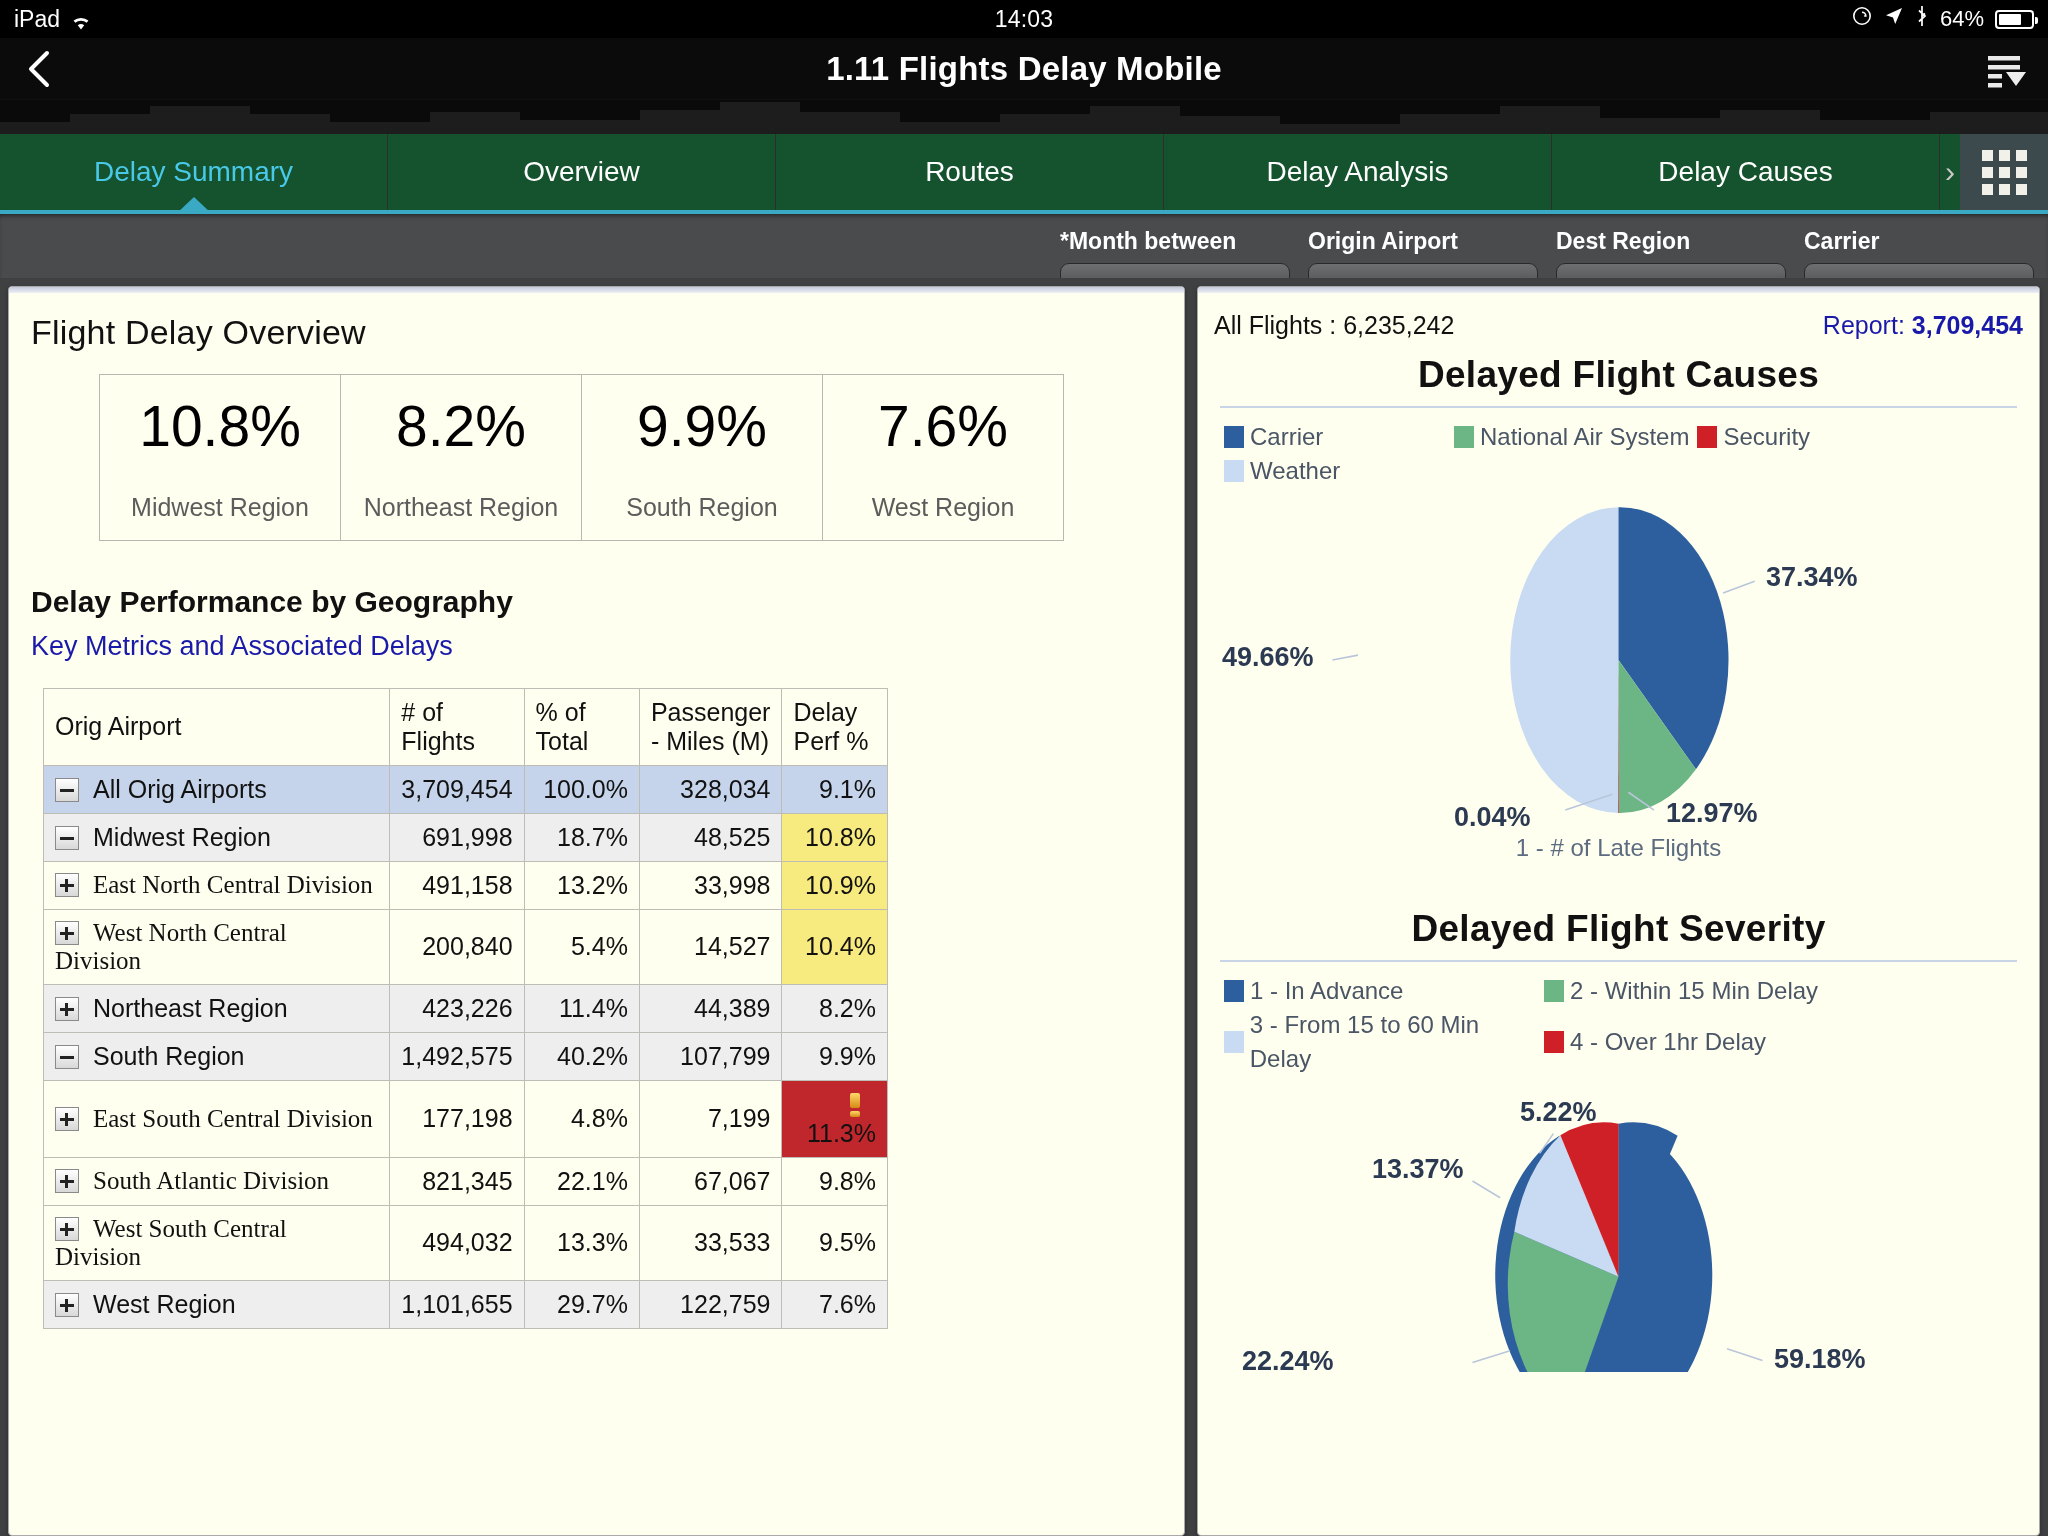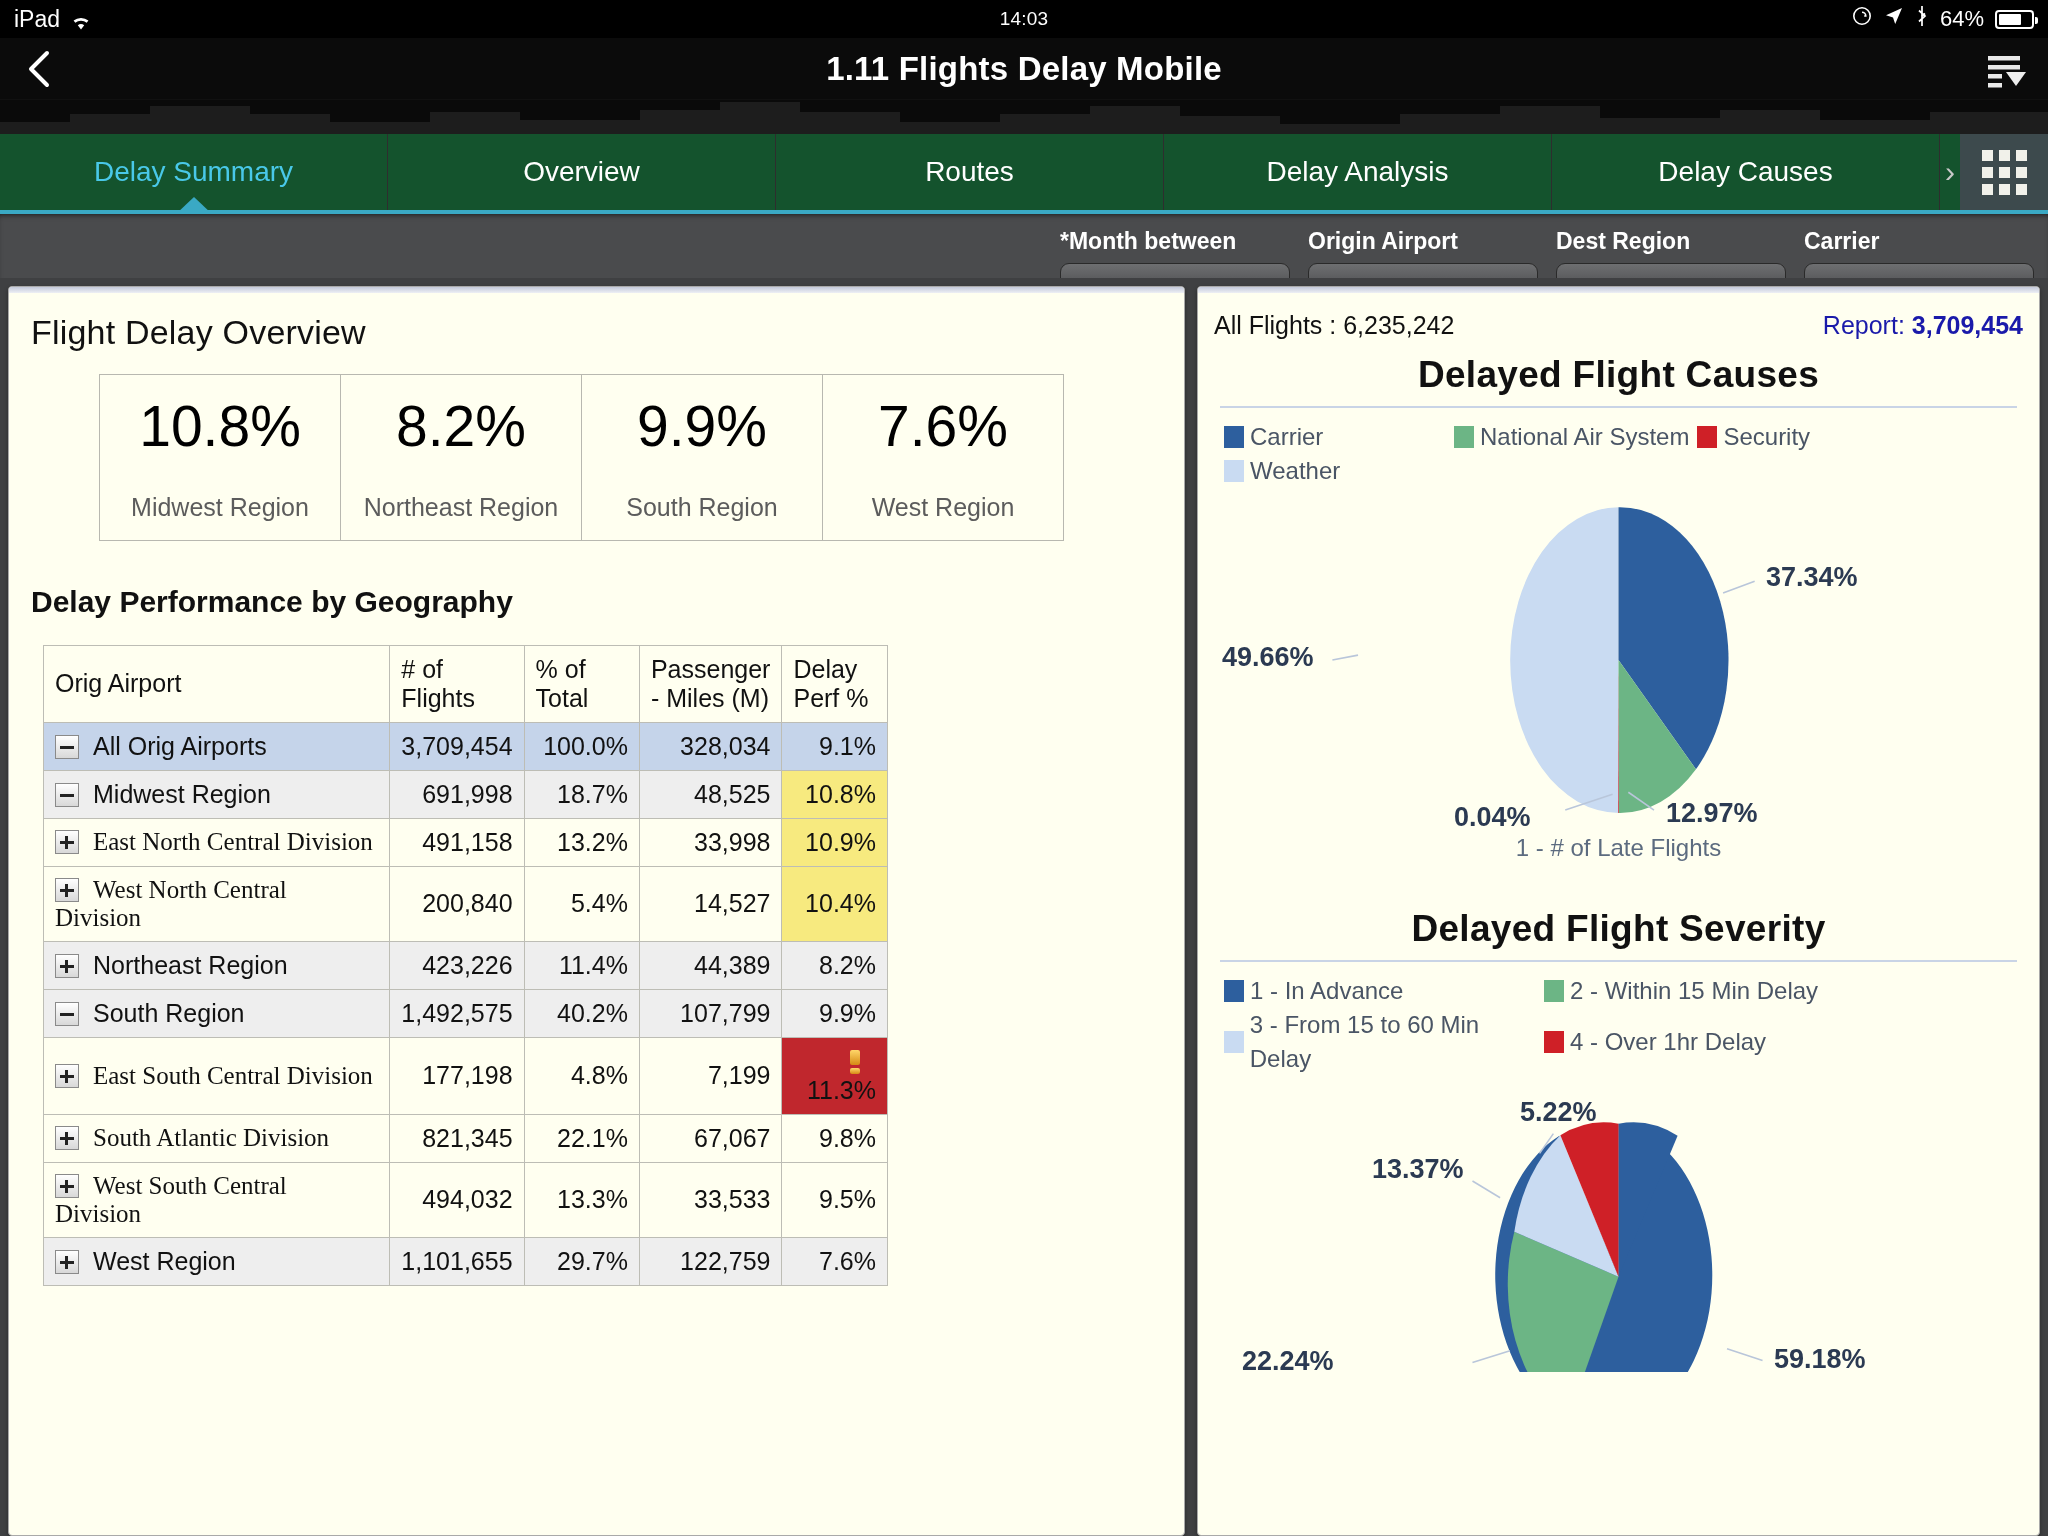--- a/index.html
+++ b/index.html
@@ -13,21 +13,21 @@
 
   
   .statusbar {
     height: 38px; background: #000; color: #fff;
     display: flex; align-items: center; position: relative;
     font-size: 23px;
   }
   .sb-left { display: flex; align-items: center; gap: 10px; padding-left: 14px; }
   .sb-center {
     position: absolute; left: 0; right: 0; text-align: center;
-    font-size: 19px; letter-spacing: .2px;
+    font-size: 23px; letter-spacing: .2px;
   }
   .sb-right {
     position: absolute; right: 14px; display: flex; align-items: center; gap: 11px;
     font-size: 22px;
   }
   .wifi-ico { display:inline-block; width: 22px; height: 18px; }
   .battery {
     width: 39px; height: 19px; border: 2px solid #fff; border-radius: 4px;
     position: relative; display: inline-block;
   }
@@ -363,20 +363,21 @@
             <div class="kpi-val">9.9%</div>
             <div class="kpi-lbl">South Region</div>
           </div>
           <div class="kpi">
             <div class="kpi-val">7.6%</div>
             <div class="kpi-lbl">West Region</div>
           </div>
         </div>
 
         <h2 class="sub-title">Delay Performance by Geography</h2>
+        <div class="link-sub">Key Metrics and Associated Delays</div>
 
         <table class="grid">
           <thead>
             <tr>
               <th style="width:392px">Orig Airport</th>
               <th style="width:127px"># of Flights</th>
               <th style="width:117px">% of Total</th>
               <th style="width:101px">Passenger - Miles (M)</th>
               <th style="width:108px">Delay Perf %</th>
             </tr>

